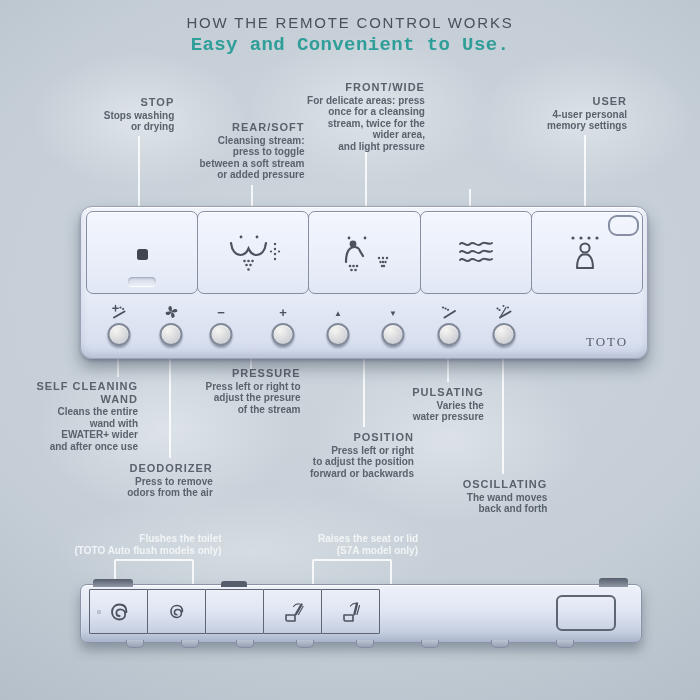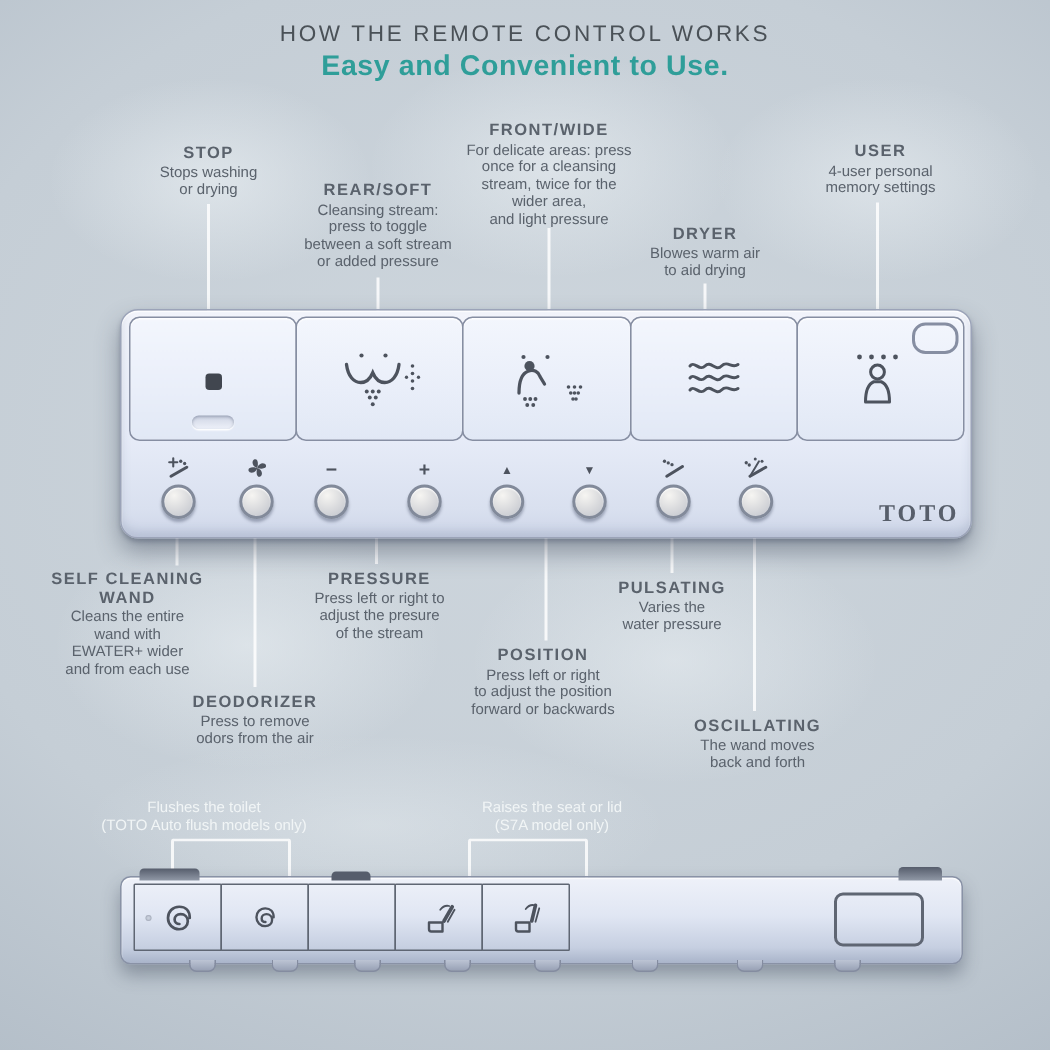--- a/index.html
+++ b/index.html
@@ -11,25 +11,25 @@
       radial-gradient(170px 105px at 368px 110px, rgba(240,245,248,.5), rgba(240,245,248,0) 72%),
       radial-gradient(150px 95px at 585px 120px, rgba(240,245,248,.5), rgba(240,245,248,0) 72%),
       radial-gradient(180px 115px at 165px 430px, rgba(240,245,248,.5), rgba(240,245,248,0) 72%),
       radial-gradient(190px 115px at 450px 440px, rgba(240,245,248,.45), rgba(240,245,248,0) 72%),
       radial-gradient(260px 80px at 250px 550px, rgba(240,245,248,.35), rgba(240,245,248,0) 75%),
       radial-gradient(900px 720px at 50% 42%, #ced6dd 0%, #c5ced6 45%, #aeb9c4 78%, #9fabb8 100%);
   }
   
   .title{position:absolute;left:0;top:14px;width:700px;text-align:center;}
   .t1{font-size:15px;font-weight:normal;letter-spacing:1.8px;color:#4a5157;}
-  .t2{font-size:19px;font-weight:bold;letter-spacing:.4px;color:#2f9e99;margin-top:3px;}
+  .t2{font-size:19px;font-weight:bold;letter-spacing:.4px;color:#2f9e99;margin-top:3px;font-family:Liberation Mono, monospace;}
   
-  .callout{position:absolute;transform:translateX(-50%);text-align:center;color:#5a626c;}
+  .callout{position:absolute;transform:translateX(-50%);text-align:right;color:#5a626c;}
   .co-h{font-size:11px;font-weight:bold;letter-spacing:1px;line-height:12.5px;margin-bottom:1px;white-space:pre-line;}
-  .co-l{font-size:10px;font-weight:normal;line-height:11.5px;white-space:nowrap;}
+  .co-l{font-size:10px;font-weight:bold;line-height:11.5px;white-space:nowrap;}
   .callout.white{color:#f1f5f6;}
   .callout.white .co-l{font-size:10px;line-height:12px;}
   .cline{position:absolute;width:2px;background:rgba(255,255,255,.82);transform:translateX(-1px);}
   .bracket{position:absolute;border:2px solid rgba(255,255,255,.82);border-bottom:none;border-radius:2px 2px 0 0;}
   
   .remote-main{position:absolute;left:80px;top:206px;width:566px;height:151px;border-radius:12px;
     background:linear-gradient(180deg,#f2f4fb 0%,#e7ecf8 55%,#d9e0ef 88%,#cdd5e8 100%);
     border:1px solid #9ba3b8;
     box-shadow:0 9px 16px rgba(52,62,82,.42),0 2px 3px rgba(60,70,95,.3),inset 0 1px 1px rgba(255,255,255,.95),inset 0 -4px 6px rgba(125,135,160,.25);}
   .keys{position:absolute;left:5px;top:4px;width:556px;height:83px;display:flex;}
@@ -41,21 +41,21 @@
   .stop-pill{position:absolute;bottom:7px;left:50%;transform:translateX(-50%);width:28px;height:9px;border-radius:5px;
     background:linear-gradient(180deg,#cdd4e4,#eef1f9);box-shadow:inset 0 1px 2px rgba(90,100,125,.45),0 1px 1px #fff;}
   .user-pill{position:absolute;top:3px;right:3px;width:27px;height:17px;border:2px solid #868ea2;border-radius:9px;}
   .fn{position:absolute;top:96px;transform:translateX(-50%);display:flex;flex-direction:column;align-items:center;}
   .fn-ic{height:17px;display:flex;align-items:flex-end;justify-content:center;color:#4d535e;}
   .glyph-m{font-size:13px;font-weight:bold;line-height:15px;}
   .glyph-t{font-size:8px;line-height:13px;}
   .fn-btn{margin-top:3px;width:19px;height:19px;border-radius:50%;
     background:radial-gradient(circle at 35% 28%,#f6f5f2,#d8d9dc 55%,#bfc3cc 100%);
     border:2px solid #828a9a;box-shadow:0 2px 2px rgba(60,70,95,.4),inset 0 1px 1px rgba(255,255,255,.8);}
-  .brand{position:absolute;left:505px;top:127px;font-family:"Liberation Serif",serif;font-weight:bold;font-size:16px;letter-spacing:2px;color:#575e6a;}
+  .brand{position:absolute;left:505px;top:127px;font-family:"Liberation Serif",serif;font-weight:normal;font-size:13px;letter-spacing:2px;color:#575e6a;}
   
   .remote-bottom{position:absolute;left:80px;top:584px;width:560px;height:57px;border-radius:7px;
     background:linear-gradient(180deg,#eef1f9 0%,#e0e6f3 45%,#c6cfe1 82%,#a9b4ca 100%);
     border:1px solid #8992a6;
     box-shadow:0 7px 12px rgba(50,60,80,.38),inset 0 1px 1px rgba(255,255,255,.9);}
   .ekeys{position:absolute;left:8px;top:4px;height:45px;display:flex;}
   .ekey{width:57px;margin-right:-1px;border:1px solid #5f6673;border-radius:1px;position:relative;
     display:flex;align-items:center;justify-content:center;color:#4d535e;}
   .led{position:absolute;left:7px;top:20px;width:4px;height:4px;border-radius:50%;background:#d4dae6;box-shadow:inset 0 0 2px #7d8596;}
   .edge-pill{position:absolute;left:475px;top:10px;width:56px;height:32px;border:2px solid #5f6673;border-radius:6px;}
@@ -100,38 +100,33 @@
     <div class="co-l">or drying</div>
   </div>
   <div class="callout" style="left:366px;top:81px">
     <div class="co-h">FRONT/WIDE</div>
     <div class="co-l">For delicate areas: press</div>
     <div class="co-l">once for a cleansing</div>
     <div class="co-l">stream, twice for the</div>
     <div class="co-l">wider area,</div>
     <div class="co-l">and light pressure</div>
   </div>
-  <div class="callout" style="left:470px;top:150px">
-    <div class="co-h">DRYER</div>
-    <div class="co-l">Blowes warm air</div>
-    <div class="co-l">to aid drying</div>
-  </div>
   <div class="callout" style="left:587px;top:95px">
     <div class="co-h">USER</div>
     <div class="co-l">4-user personal</div>
     <div class="co-l">memory settings</div>
   </div>
   <div class="callout" style="left:85px;top:380px">
     <div class="co-h" style="width:106px">SELF CLEANING WAND</div>
     <div class="co-l">Cleans the entire</div>
     <div class="co-l">wand with</div>
     <div class="co-l">EWATER+ wider</div>
-    <div class="co-l">and from each use</div>
-  </div>
-  <div class="callout" style="left:253px;top:380px">
+    <div class="co-l">and after once use</div>
+  </div>
+  <div class="callout" style="left:253px;top:367px">
     <div class="co-h">PRESSURE</div>
     <div class="co-l">Press left or right to</div>
     <div class="co-l">adjust the presure</div>
     <div class="co-l">of the stream</div>
   </div>
   <div class="callout" style="left:170px;top:462px">
     <div class="co-h">DEODORIZER</div>
     <div class="co-l">Press to remove</div>
     <div class="co-l">odors from the air</div>
   </div>
@@ -144,21 +139,21 @@
   <div class="callout" style="left:448px;top:386px">
     <div class="co-h">PULSATING</div>
     <div class="co-l">Varies the</div>
     <div class="co-l">water pressure</div>
   </div>
   <div class="callout" style="left:505px;top:478px">
     <div class="co-h">OSCILLATING</div>
     <div class="co-l">The wand moves</div>
     <div class="co-l">back and forth</div>
   </div>
-  <div class="callout white" style="left:136px;top:533px">
+  <div class="callout white" style="left:148px;top:533px">
     <div class="co-l">Flushes the toilet</div>
     <div class="co-l">(TOTO Auto flush models only)</div>
   </div>
   <div class="callout white" style="left:368px;top:533px">
     <div class="co-l">Raises the seat or lid</div>
     <div class="co-l">(S7A model only)</div>
   </div>
 
   <div class="remote-main">
     <div class="keys">

